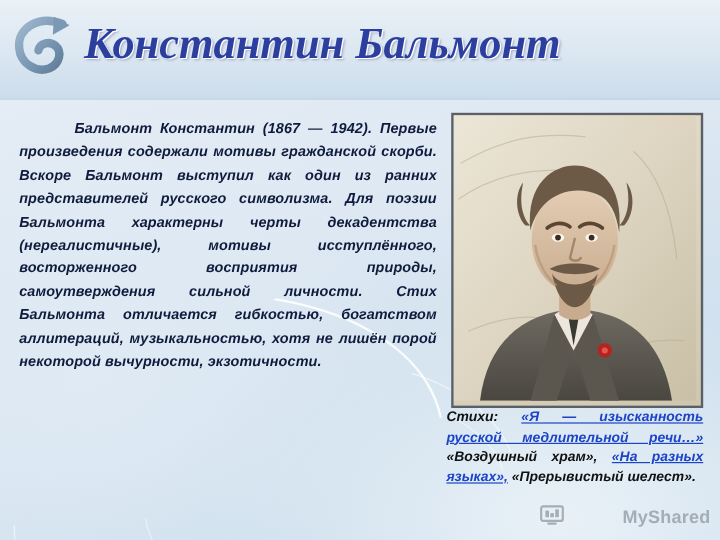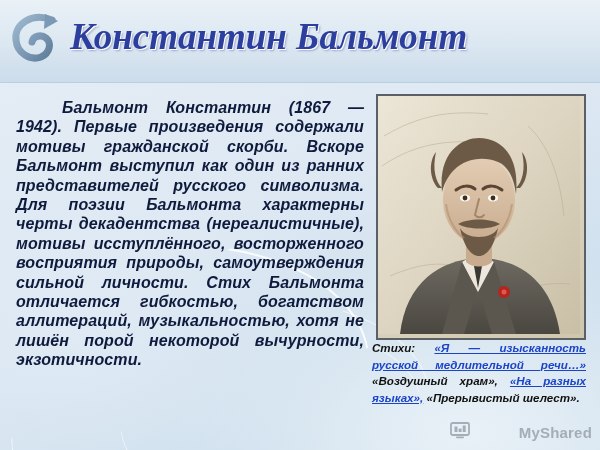--- a/index.html
+++ b/index.html
@@ -84,21 +84,21 @@
 
   
   .bio {
     position: absolute;
     left: 16px;
     top: 98px;
     width: 348px;
     font-family: "Liberation Sans", sans-serif;
     font-style: italic;
     font-weight: bold;
-    font-size: 16px;
+    font-size: 12px;
     line-height: 19.4px;
     color: #0f1b3d;
     text-align: justify;
     text-indent: 46px;
     letter-spacing: 0.1px;
   }
 
   
   .portrait {
     position: absolute;

